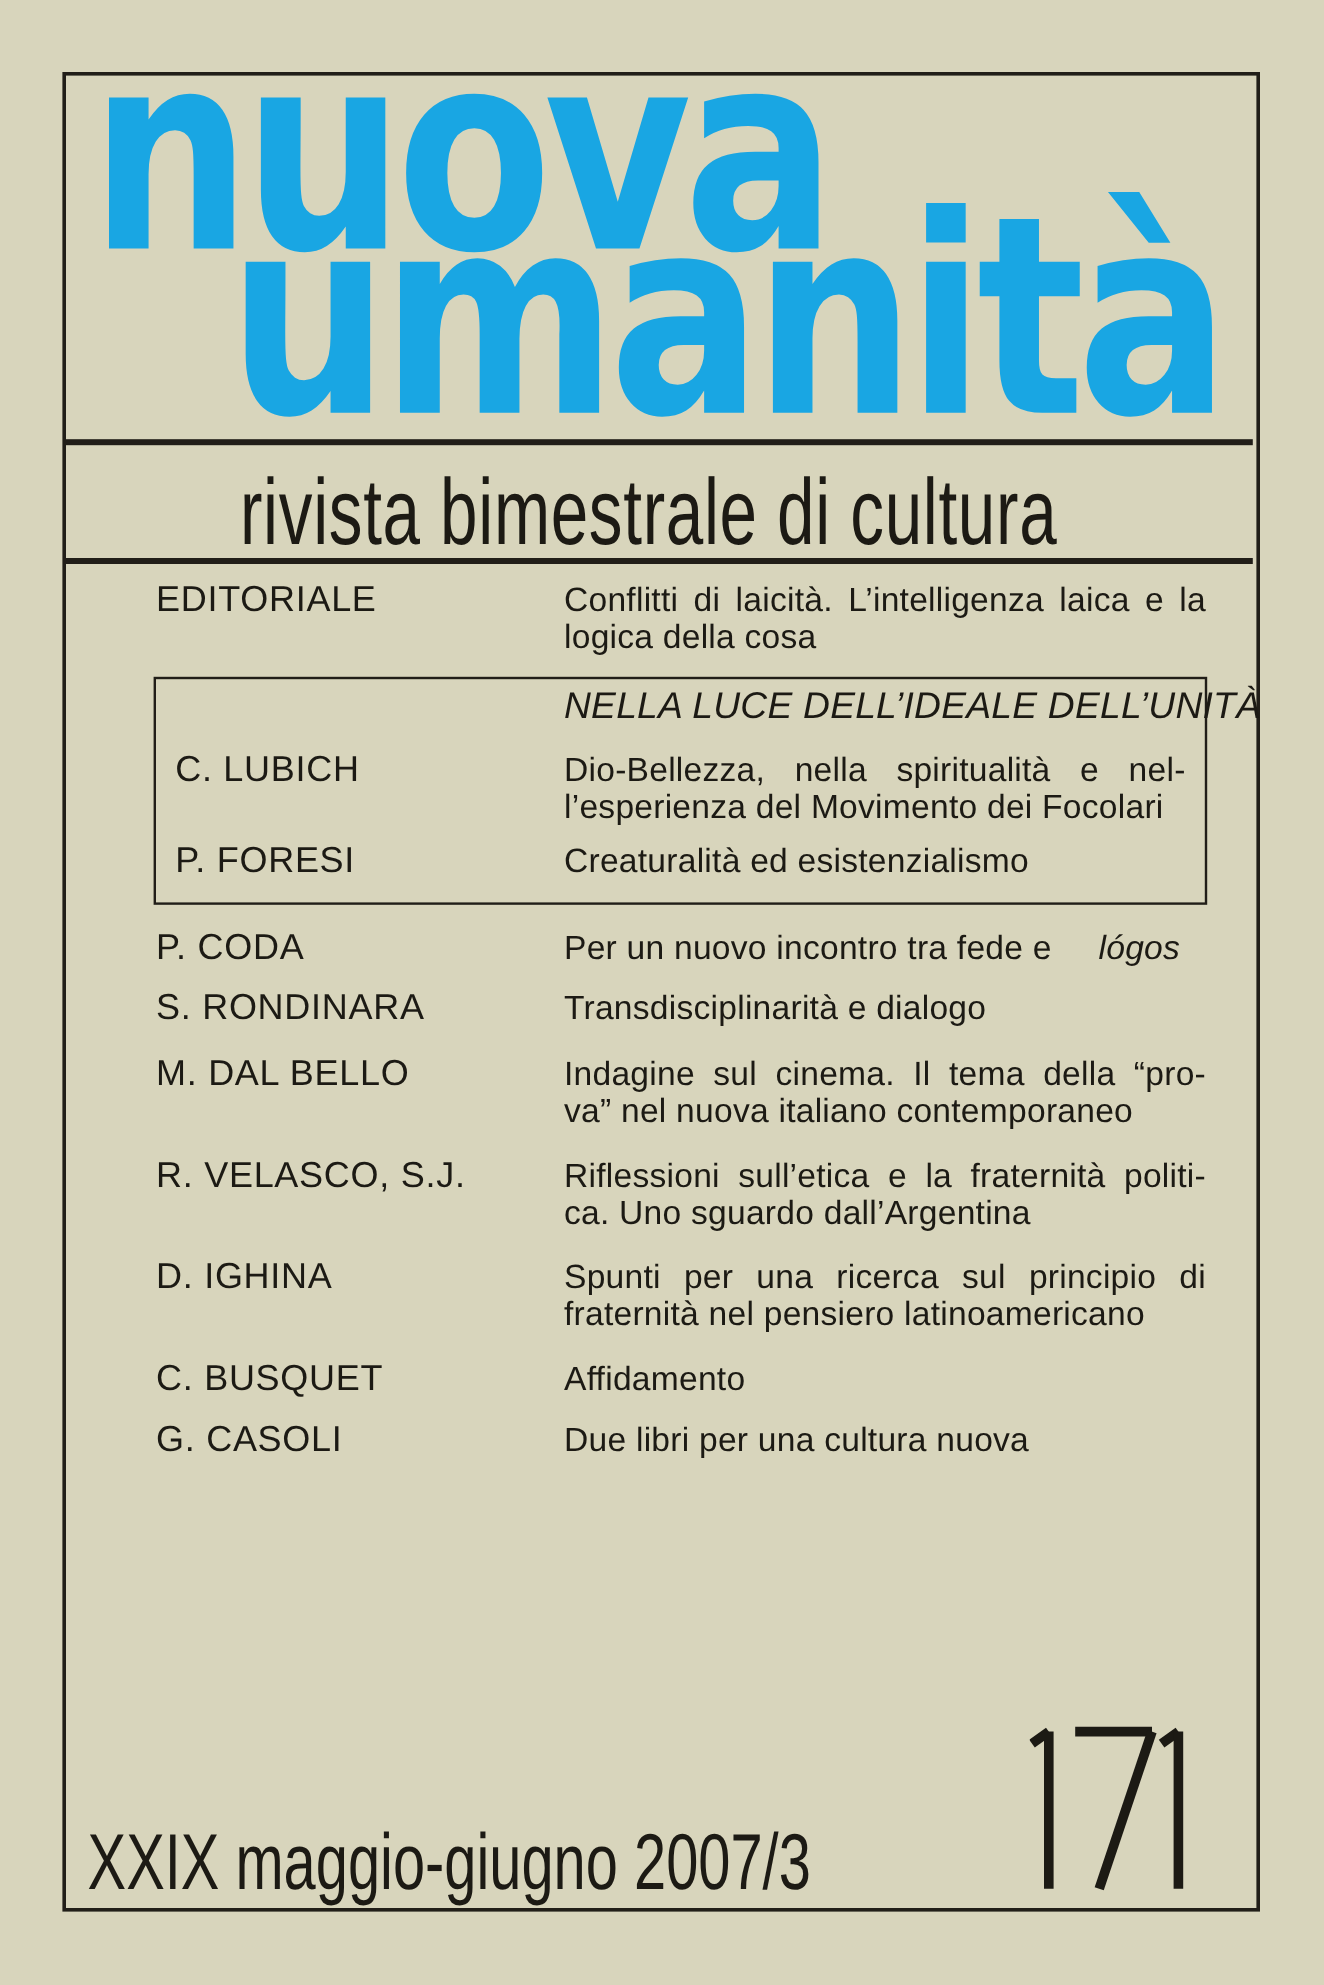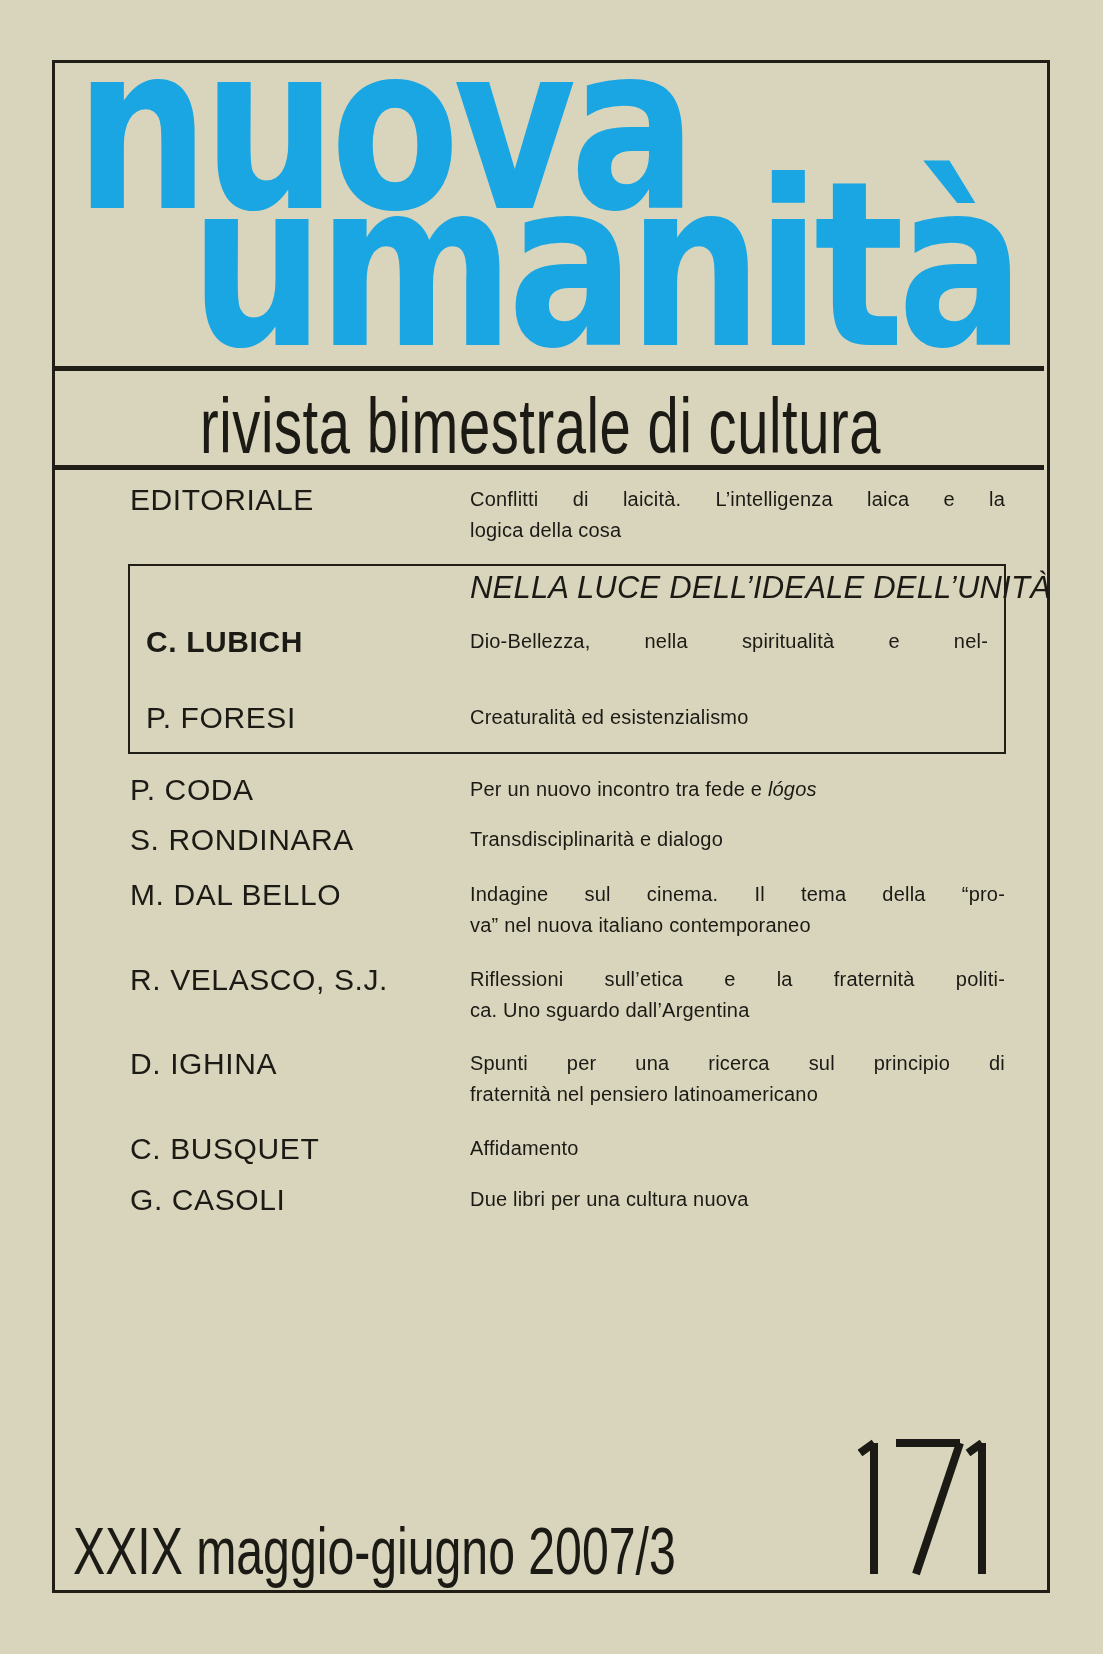--- a/index.html
+++ b/index.html
@@ -47,27 +47,27 @@
   
   .author{
     left:130px;
     font-size:30px;line-height:31px;
     letter-spacing:0.6px;
     white-space:nowrap;
   }
   .author.inbox{left:146px;}
   .title{
     left:470px;width:535px;
-    font-size:20px;line-height:31px;
+    font-size:28px;line-height:31px;
     letter-spacing:0.2px;
   }
   .title.inbox{width:518px;}
   .jline{text-align:justify;text-align-last:justify;}
   .nline{text-align:left;}
-  .it{font-style:italic;}
+  .it{font-style:italic;margin-left:31px;}
   .tocbox{
     left:128px;top:564px;width:874px;height:186px;
     border:2px solid #211e18;
   }
   .section-heading{
     left:470px;top:572px;width:518px;
     font-size:31px;line-height:31px;
     font-style:italic;
     text-align:left;
     letter-spacing:0.2px;
@@ -96,23 +96,24 @@
 
 <div class="abs author" style="top:484px;">EDITORIALE</div>
 <div class="abs title" style="top:484px;">
   <div class="jline">Conflitti di laicità. L’intelligenza laica e la</div>
   <div class="nline">logica della cosa</div>
 </div>
 
 <div class="abs tocbox"></div>
 <div class="abs section-heading">NELLA LUCE DELL’IDEALE DELL’UNITÀ</div>
 
-<div class="abs author inbox" style="top:626px;font-weight:bold;">C. LUBICH</div>
+<div class="abs author inbox" style="top:626px;">C. LUBICH</div>
 <div class="abs title inbox" style="top:626px;">
   <div class="jline">Dio-Bellezza, nella spiritualità e nel-</div>
+  <div class="nline">l’esperienza del Movimento dei Focolari</div>
 </div>
 
 <div class="abs author inbox" style="top:702px;">P. FORESI</div>
 <div class="abs title inbox" style="top:702px;">
   <div class="nline">Creaturalità ed esistenzialismo</div>
 </div>
 
 <div class="abs author" style="top:774px;">P. CODA</div>
 <div class="abs title" style="top:774px;">
   <div class="nline"><span>Per un nuovo incontro tra fede e </span><span class="it">lógos</span></div>

